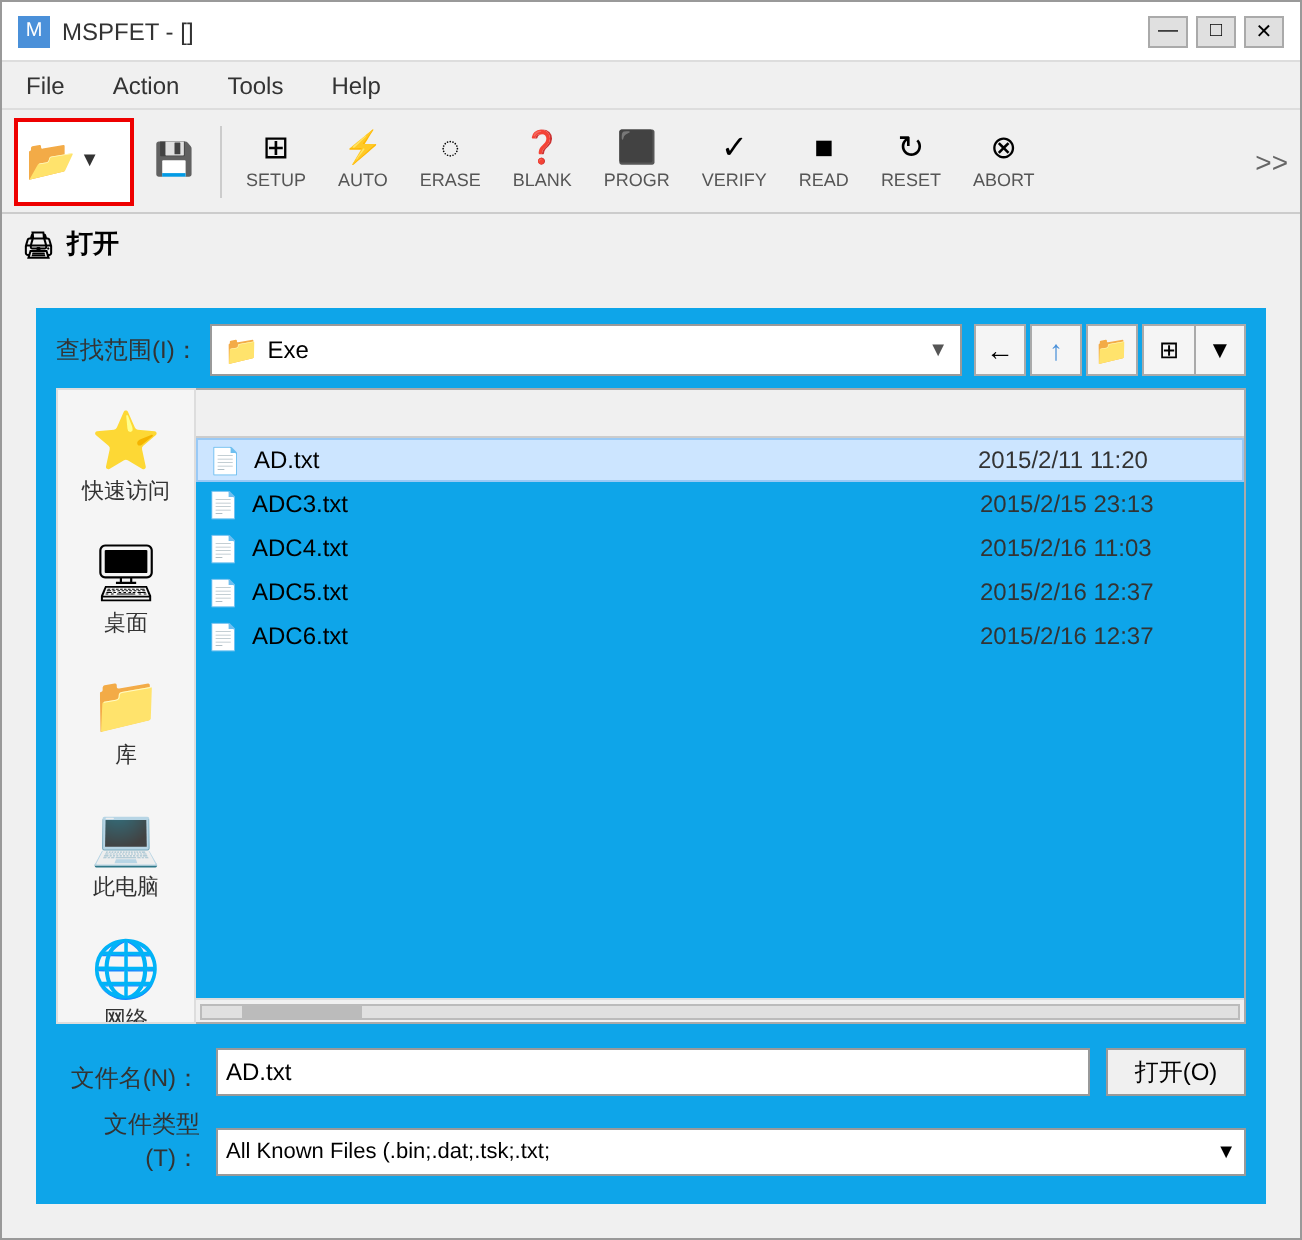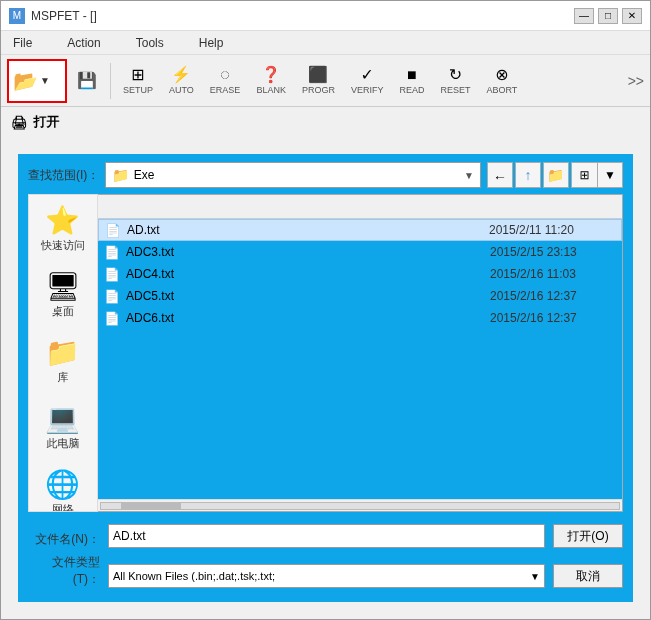--- a/index.html
+++ b/index.html
@@ -9,21 +9,21 @@
 
     
     .titlebar { background: #fff; height: 30px; display: flex; align-items: center; justify-content: space-between; padding: 0 8px; border-bottom: 1px solid #ddd; }
     .titlebar-left { display: flex; align-items: center; gap: 6px; }
     .titlebar-icon { width: 16px; height: 16px; background: #4a90d9; display: flex; align-items: center; justify-content: center; font-size: 10px; color: white; }
     .titlebar-title { font-size: 12px; color: #333; }
     .titlebar-controls { display: flex; gap: 4px; }
     .titlebar-btn { width: 20px; height: 16px; background: #e0e0e0; border: 1px solid #aaa; display: flex; align-items: center; justify-content: center; font-size: 10px; cursor: pointer; }
 
     
-    .menubar { background: #f0f0f0; height: 24px; display: flex; align-items: center; padding: 0 4px; border-bottom: 1px solid #ddd; gap: 19px; }
+    .menubar { background: #f0f0f0; height: 24px; display: flex; align-items: center; padding: 0 4px; border-bottom: 1px solid #ddd; gap: 8px; }
     .menubar-item { padding: 2px 8px; font-size: 12px; color: #333; cursor: pointer; }
 
     
     .toolbar { background: #f0f0f0; height: 52px; display: flex; align-items: center; padding: 4px 6px; border-bottom: 1px solid #ccc; gap: 2px; }
     .tool-btn { display: flex; flex-direction: column; align-items: center; justify-content: center; padding: 3px 6px; cursor: pointer; border: 1px solid transparent; min-width: 36px; height: 44px; }
     .tool-btn-icon { font-size: 16px; line-height: 1; }
     .tool-btn-label { font-size: 9px; color: #555; margin-top: 2px; }
     .tool-separator { width: 1px; height: 36px; background: #ccc; margin: 0 3px; }
 
     .open-btn { display: flex; align-items: center; border: 2px solid #e00; background: white; padding: 2px 4px; cursor: pointer; height: 44px; min-width: 60px; }
@@ -265,17 +265,16 @@
         <span class="bottom-label">文件名(N)：</span>
         <input class="bottom-input" type="text" id="filename-input" value="AD.txt" style="">
         <div class="bottom-btn">打开(O)</div>
       </div>
       <div class="bottom-row">
         <span class="bottom-label">文件类型(T)：</span>
         <div class="bottom-combo">
           <span class="bottom-combo-text">All Known Files (.bin;.dat;.tsk;.txt;</span>
           <span class="bottom-combo-arrow">▼</span>
         </div>
-        <div class="bottom-btn">取消</div>
       </div>
     </div>
   </div>
 </div>
 
 </body></html>

